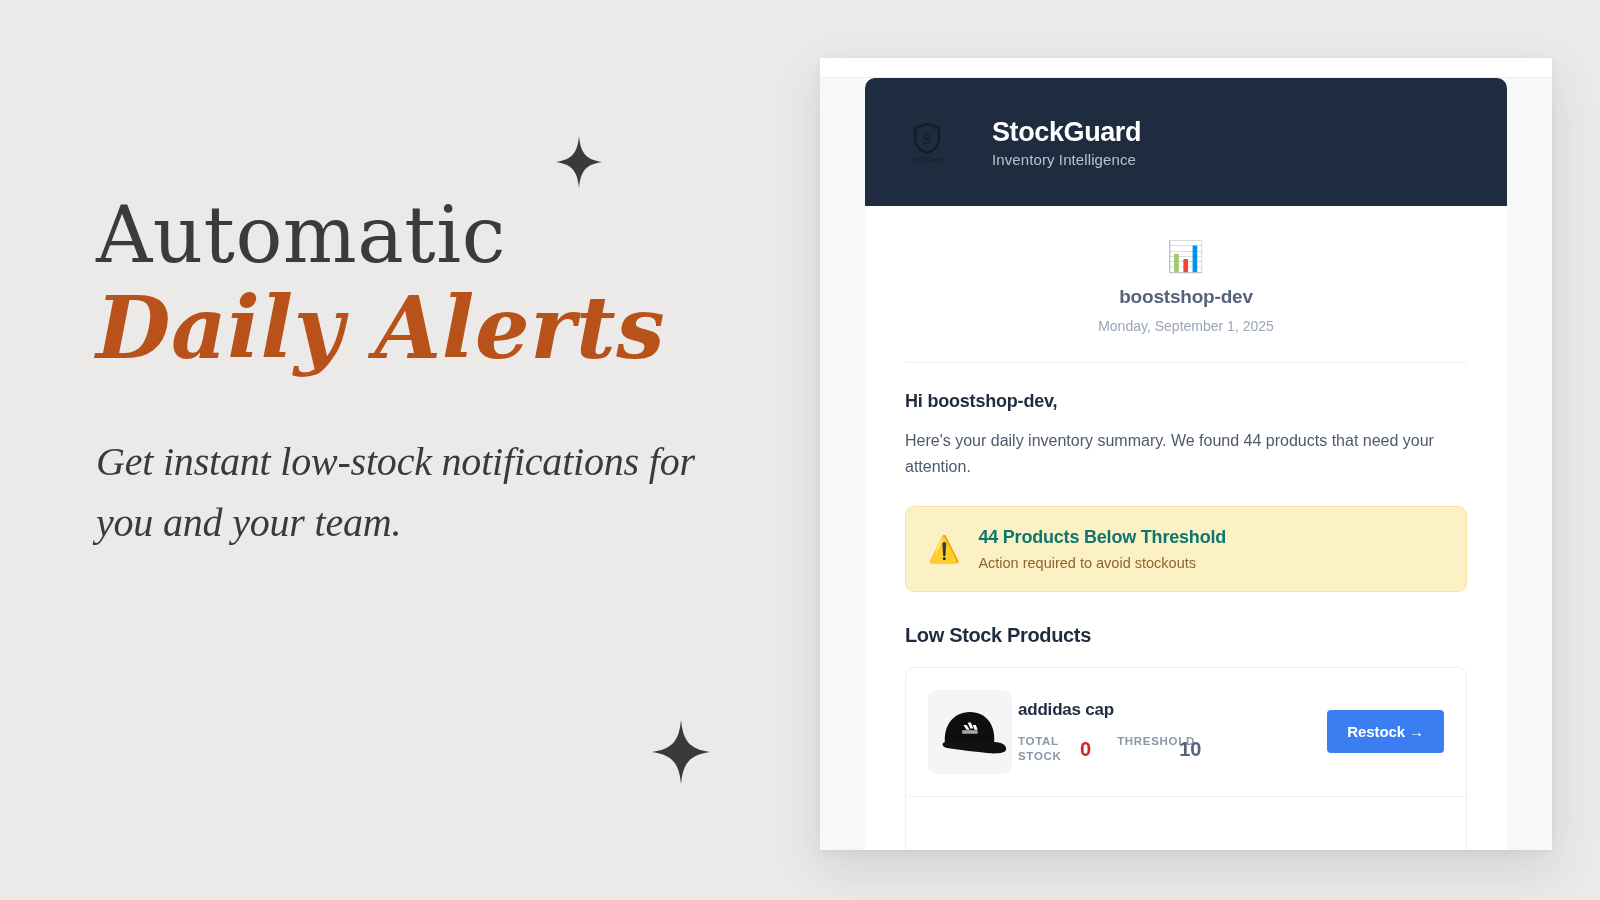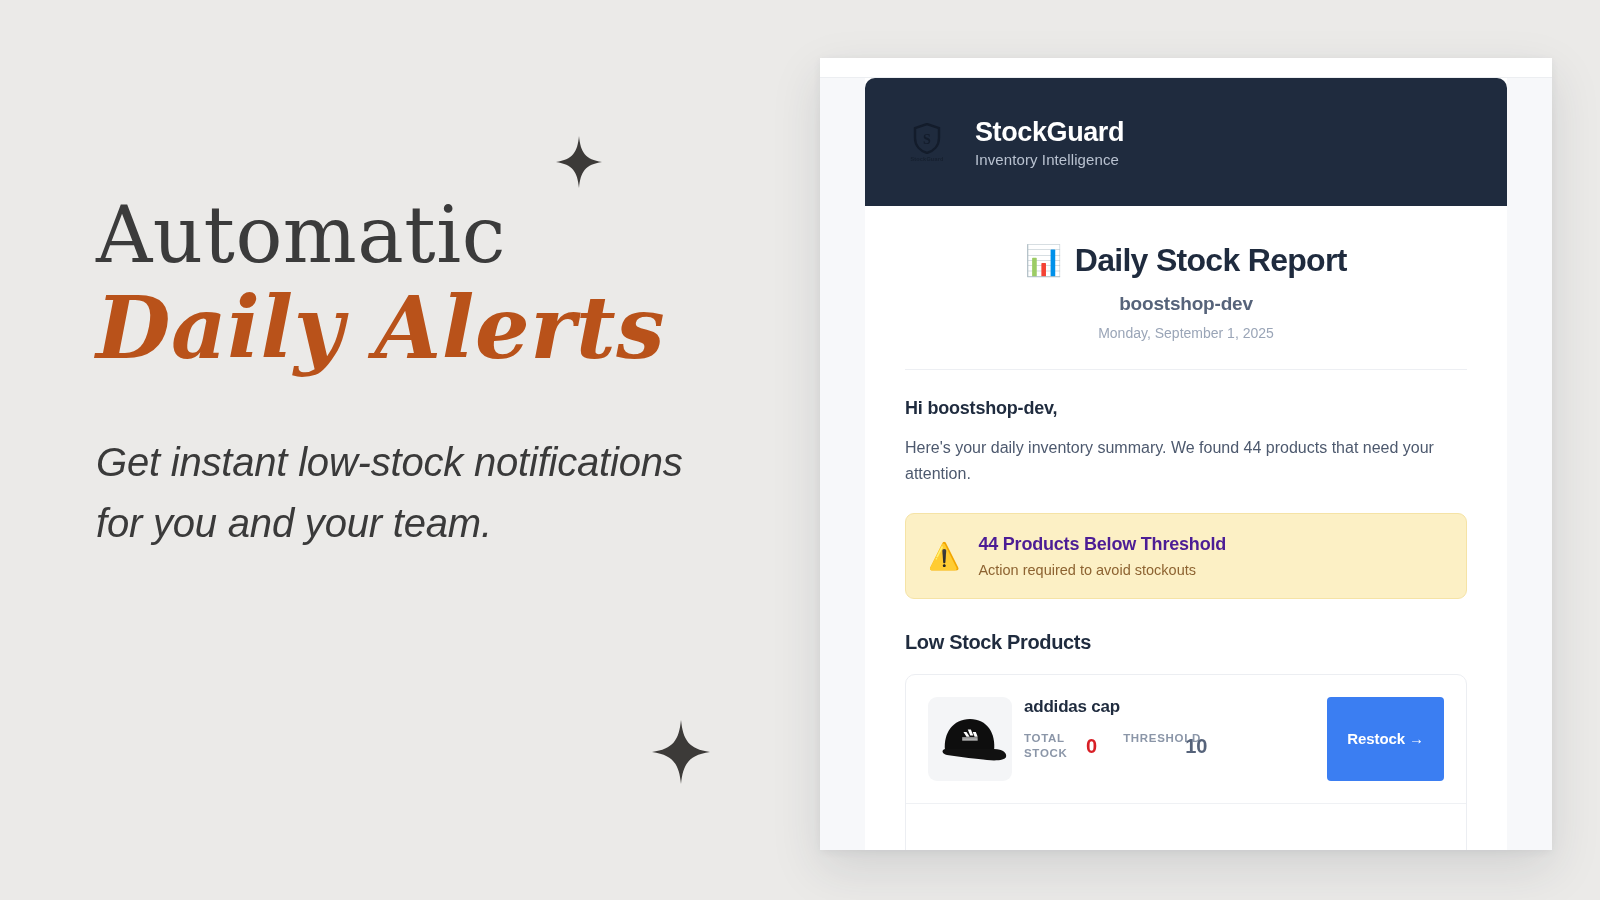--- a/index.html
+++ b/index.html
@@ -51,21 +51,21 @@
     color: #b9521a;
     display: block;
     margin-top: 6px;
   }
 
   .subhead {
     position: absolute;
     left: 96px;
     top: 432px;
     width: 600px;
-    font-family: Liberation Sans, sans-serif;
+    font-family: Liberation Serif, serif;
     font-style: italic;
     font-size: 40px;
     font-weight: 400;
     line-height: 1.52;
     color: #3a3a3a;
     letter-spacing: -0.2px;
   }
 
   
   .sparkle { position: absolute; }
@@ -107,21 +107,21 @@
   }
 
   
   .email-header {
     background: #1f2b3e;
     border-radius: 10px 10px 0 0;
     height: 128px;
     display: flex;
     align-items: center;
     padding: 0 38px;
-    gap: 24px;
+    gap: 41px;
   }
 
   .brand-logo {
     width: 48px;
     height: 48px;
     display: flex;
     flex-direction: column;
     align-items: center;
     justify-content: center;
     flex: 0 0 auto;
@@ -212,21 +212,21 @@
     padding: 20px 22px;
     display: flex;
     align-items: center;
     gap: 18px;
   }
   .alert-icon { font-size: 26px; line-height: 1; flex: 0 0 auto; }
   .alert-texts { display: flex; flex-direction: column; gap: 7px; }
   .alert-title {
     font-size: 18px;
     font-weight: 700;
-    color: #4c1d95;
+    color: #0f766e;
     letter-spacing: -0.2px;
   }
   .alert-sub {
     font-size: 14.5px;
     color: #8d6331;
   }
 
   
   .section-title {
     margin: 32px 40px 0;
@@ -239,22 +239,23 @@
   .product-list {
     margin: 20px 40px 0;
     border: 1px solid #eceef2;
     border-radius: 10px;
     background: #fff;
     overflow: hidden;
   }
 
   .product-row {
     display: flex;
+    align-items: center;
     padding: 22px 22px;
-    gap: 12px;
+    gap: 6px;
     border-bottom: 1px solid #eff1f4;
   }
   .product-row:last-child { border-bottom: none; }
 
   .product-thumb {
     width: 84px; height: 84px;
     flex: 0 0 auto;
     background: #f4f5f7;
     border-radius: 9px;
     display: flex;
@@ -352,21 +353,20 @@
         </div>
         <div class="brand-text">
           <div class="brand-name">StockGuard</div>
           <div class="brand-tagline">Inventory Intelligence</div>
         </div>
       </header>
 
       <div class="report-head">
         <div class="report-title-row">
           <span class="chart-emoji">📊</span>
-          <h1 class="report-title">Daily Stock Report</h1>
         </div>
         <div class="report-store">boostshop-dev</div>
         <div class="report-date">Monday, September 1, 2025</div>
       </div>
 
       <div class="divider"></div>
 
       <div class="email-body">
         <p class="greeting">Hi boostshop-dev,</p>
         <p class="intro">Here's your daily inventory summary. We found 44 products that need your attention.</p>

